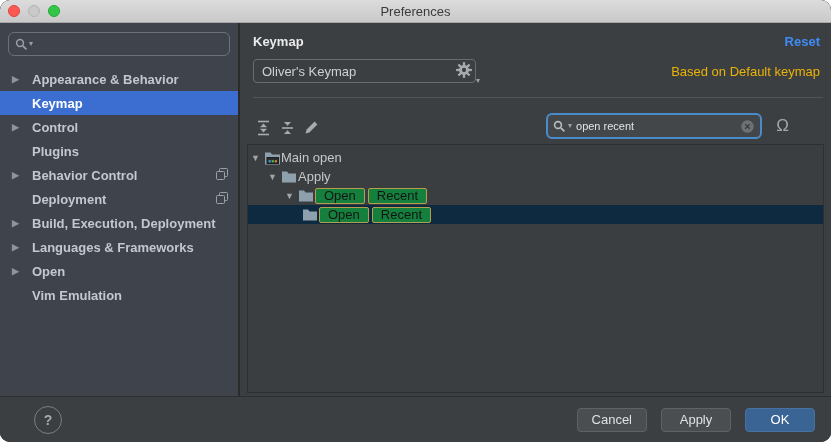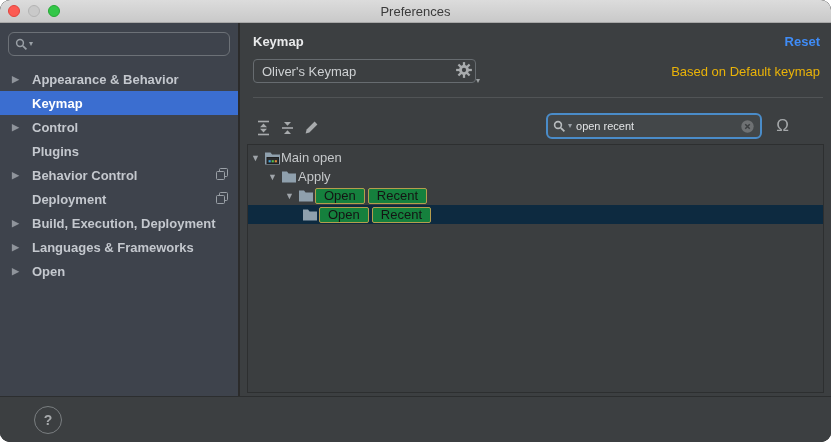--- a/index.html
+++ b/index.html
@@ -125,20 +125,24 @@
         <span class="arrow">▶</span>
         <span>Build, Execution, Deployment</span>
       </div>
       <div class="sb-item">
         <span class="arrow">▶</span>
         <span>Languages &amp; Frameworks</span>
       </div>
       <div class="sb-item">
         <span class="arrow">▶</span>
         <span>Open</span>
+      </div>
+      <div class="sb-item">
+        <span class="arrow"></span>
+        <span>Vim Emulation</span>
       </div>
     </div>
 
     <div class="content">
       <div class="panel-title">Keymap</div>
       <div class="reset-link">Reset</div>
 
       <div class="keymap-select">
         <span>Oliver's Keymap</span>
         <span class="dd">▼</span>
@@ -241,15 +245,20 @@
           <span class="hl">Recent</span>
         </div>
       </div>
     </div>
   </div>
 
   <div class="footer">
     <div class="help-btn">
       <span>?</span>
     </div>
+    <div class="btn-group">
+      <button class="btn">Cancel</button>
+      <button class="btn">Apply</button>
+      <button class="btn primary">OK</button>
+    </div>
   </div>
 
 </div>
 
 </body></html>

